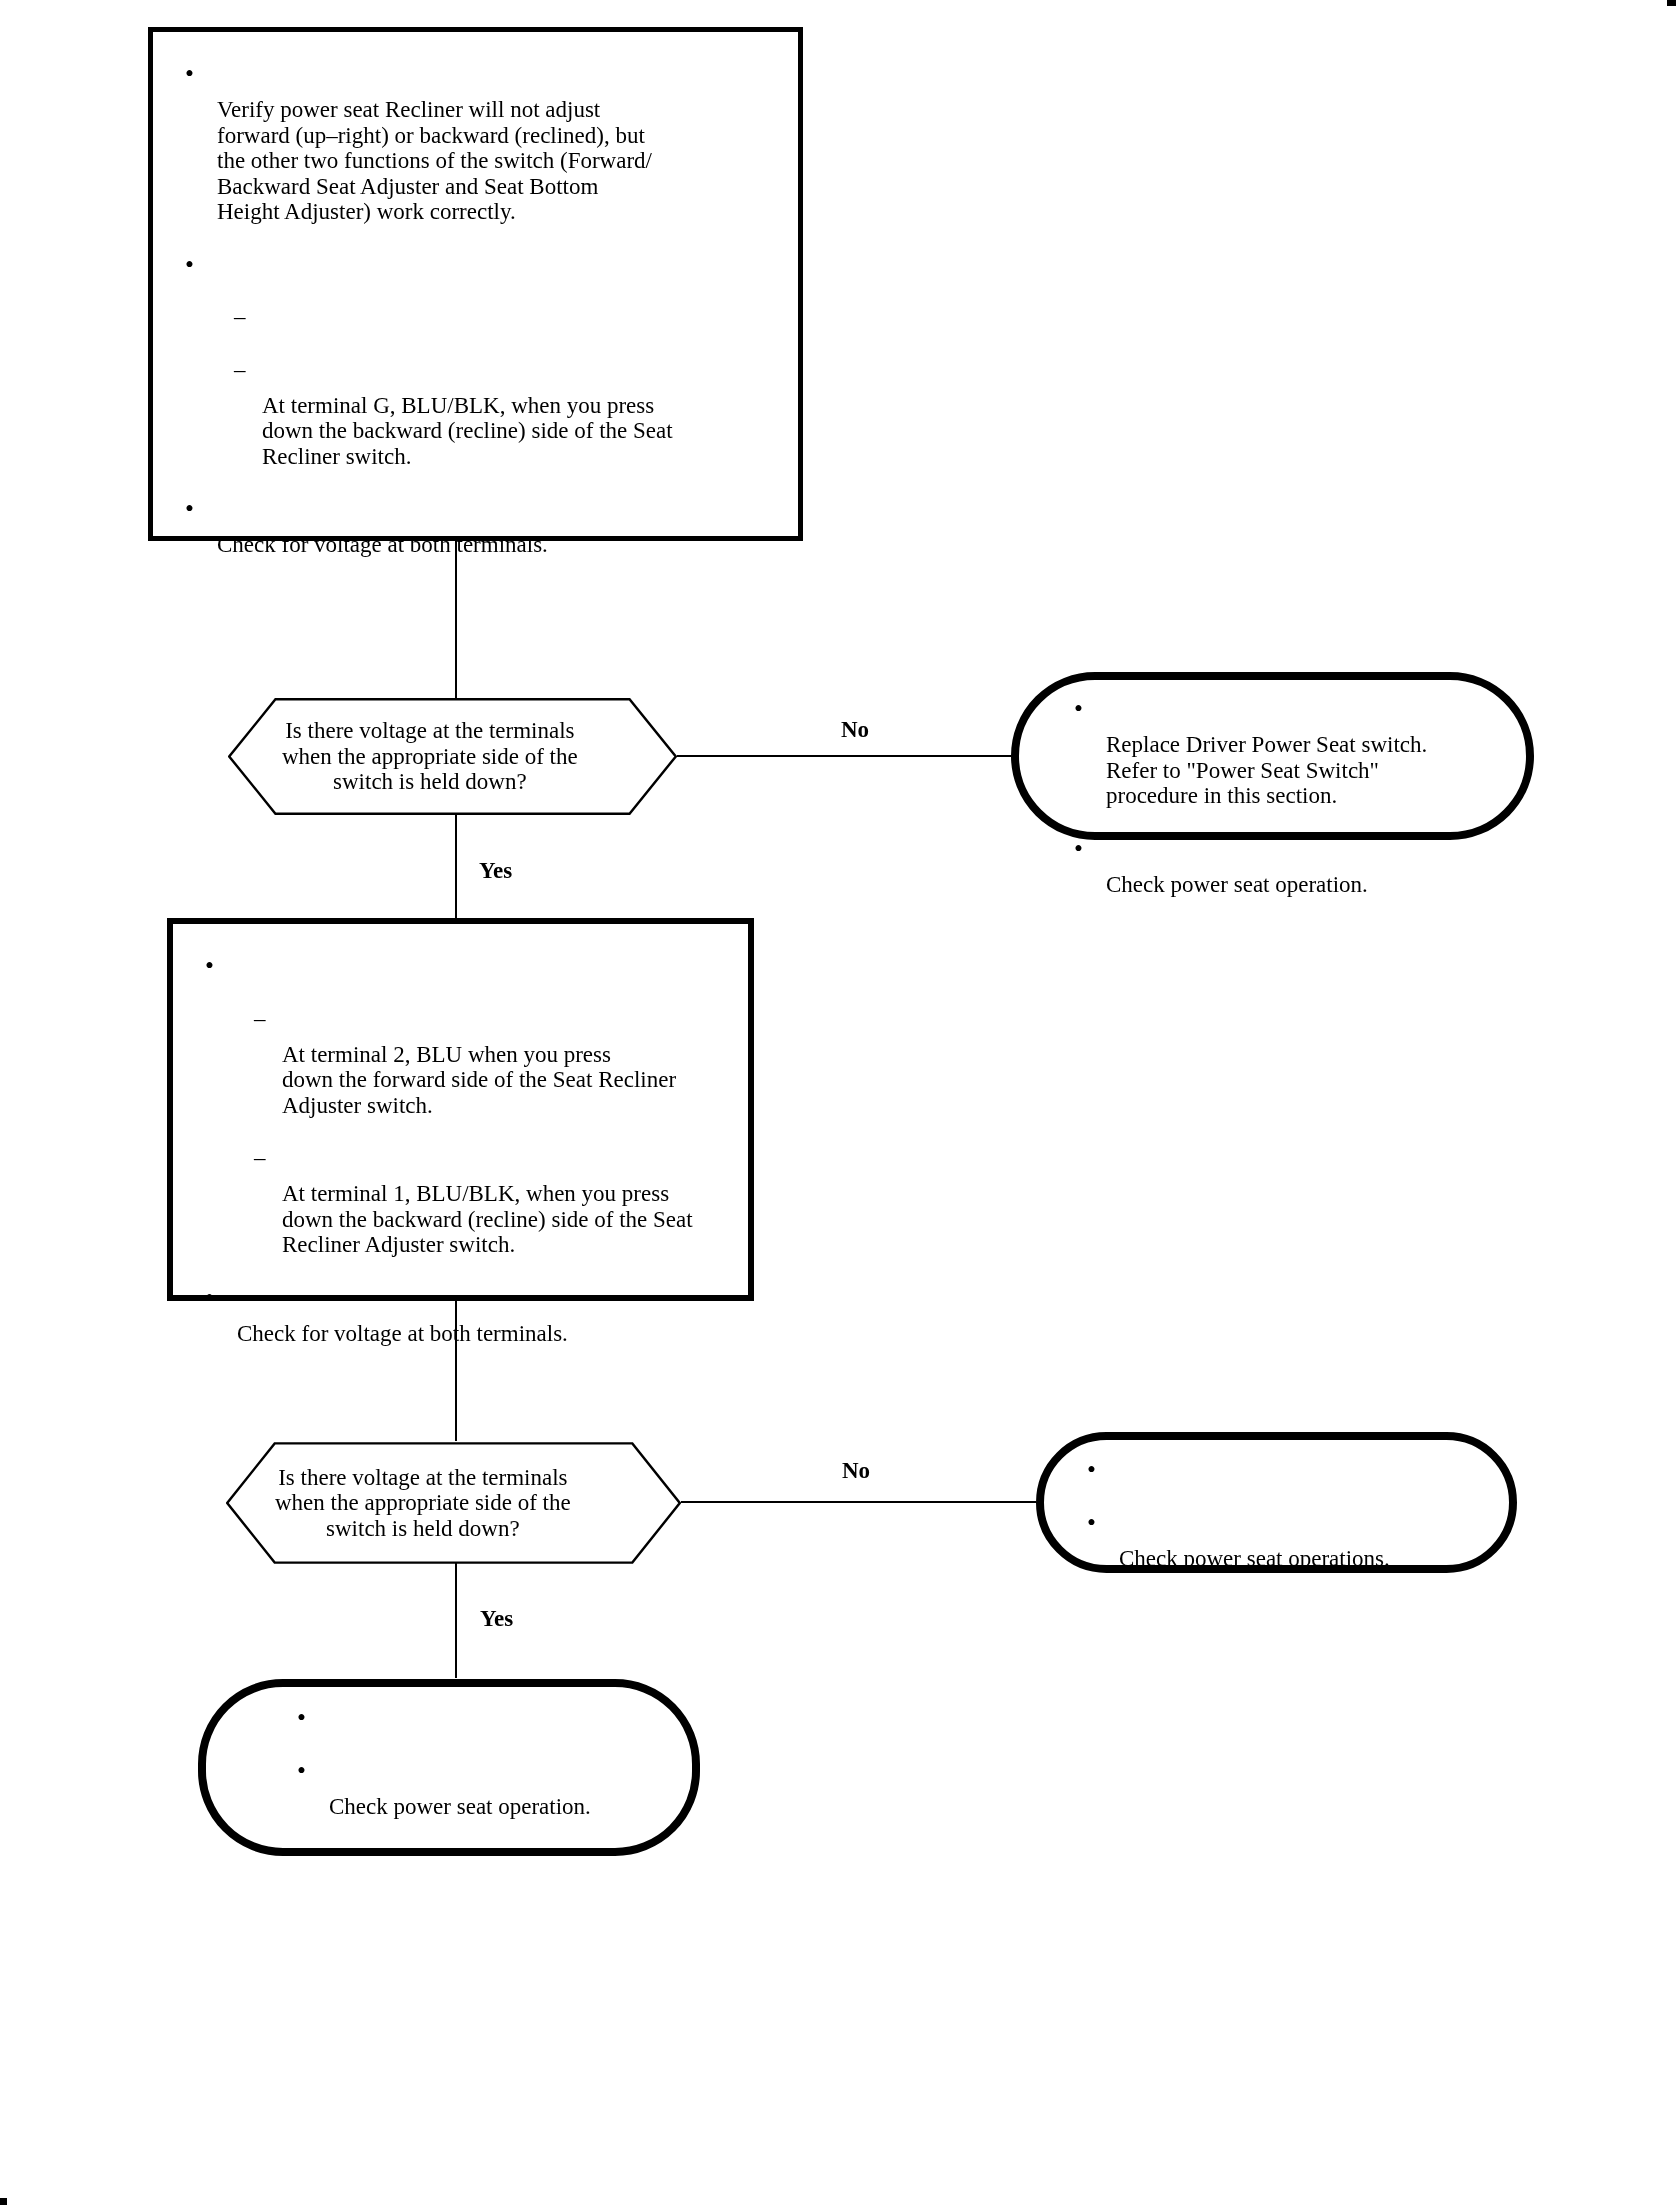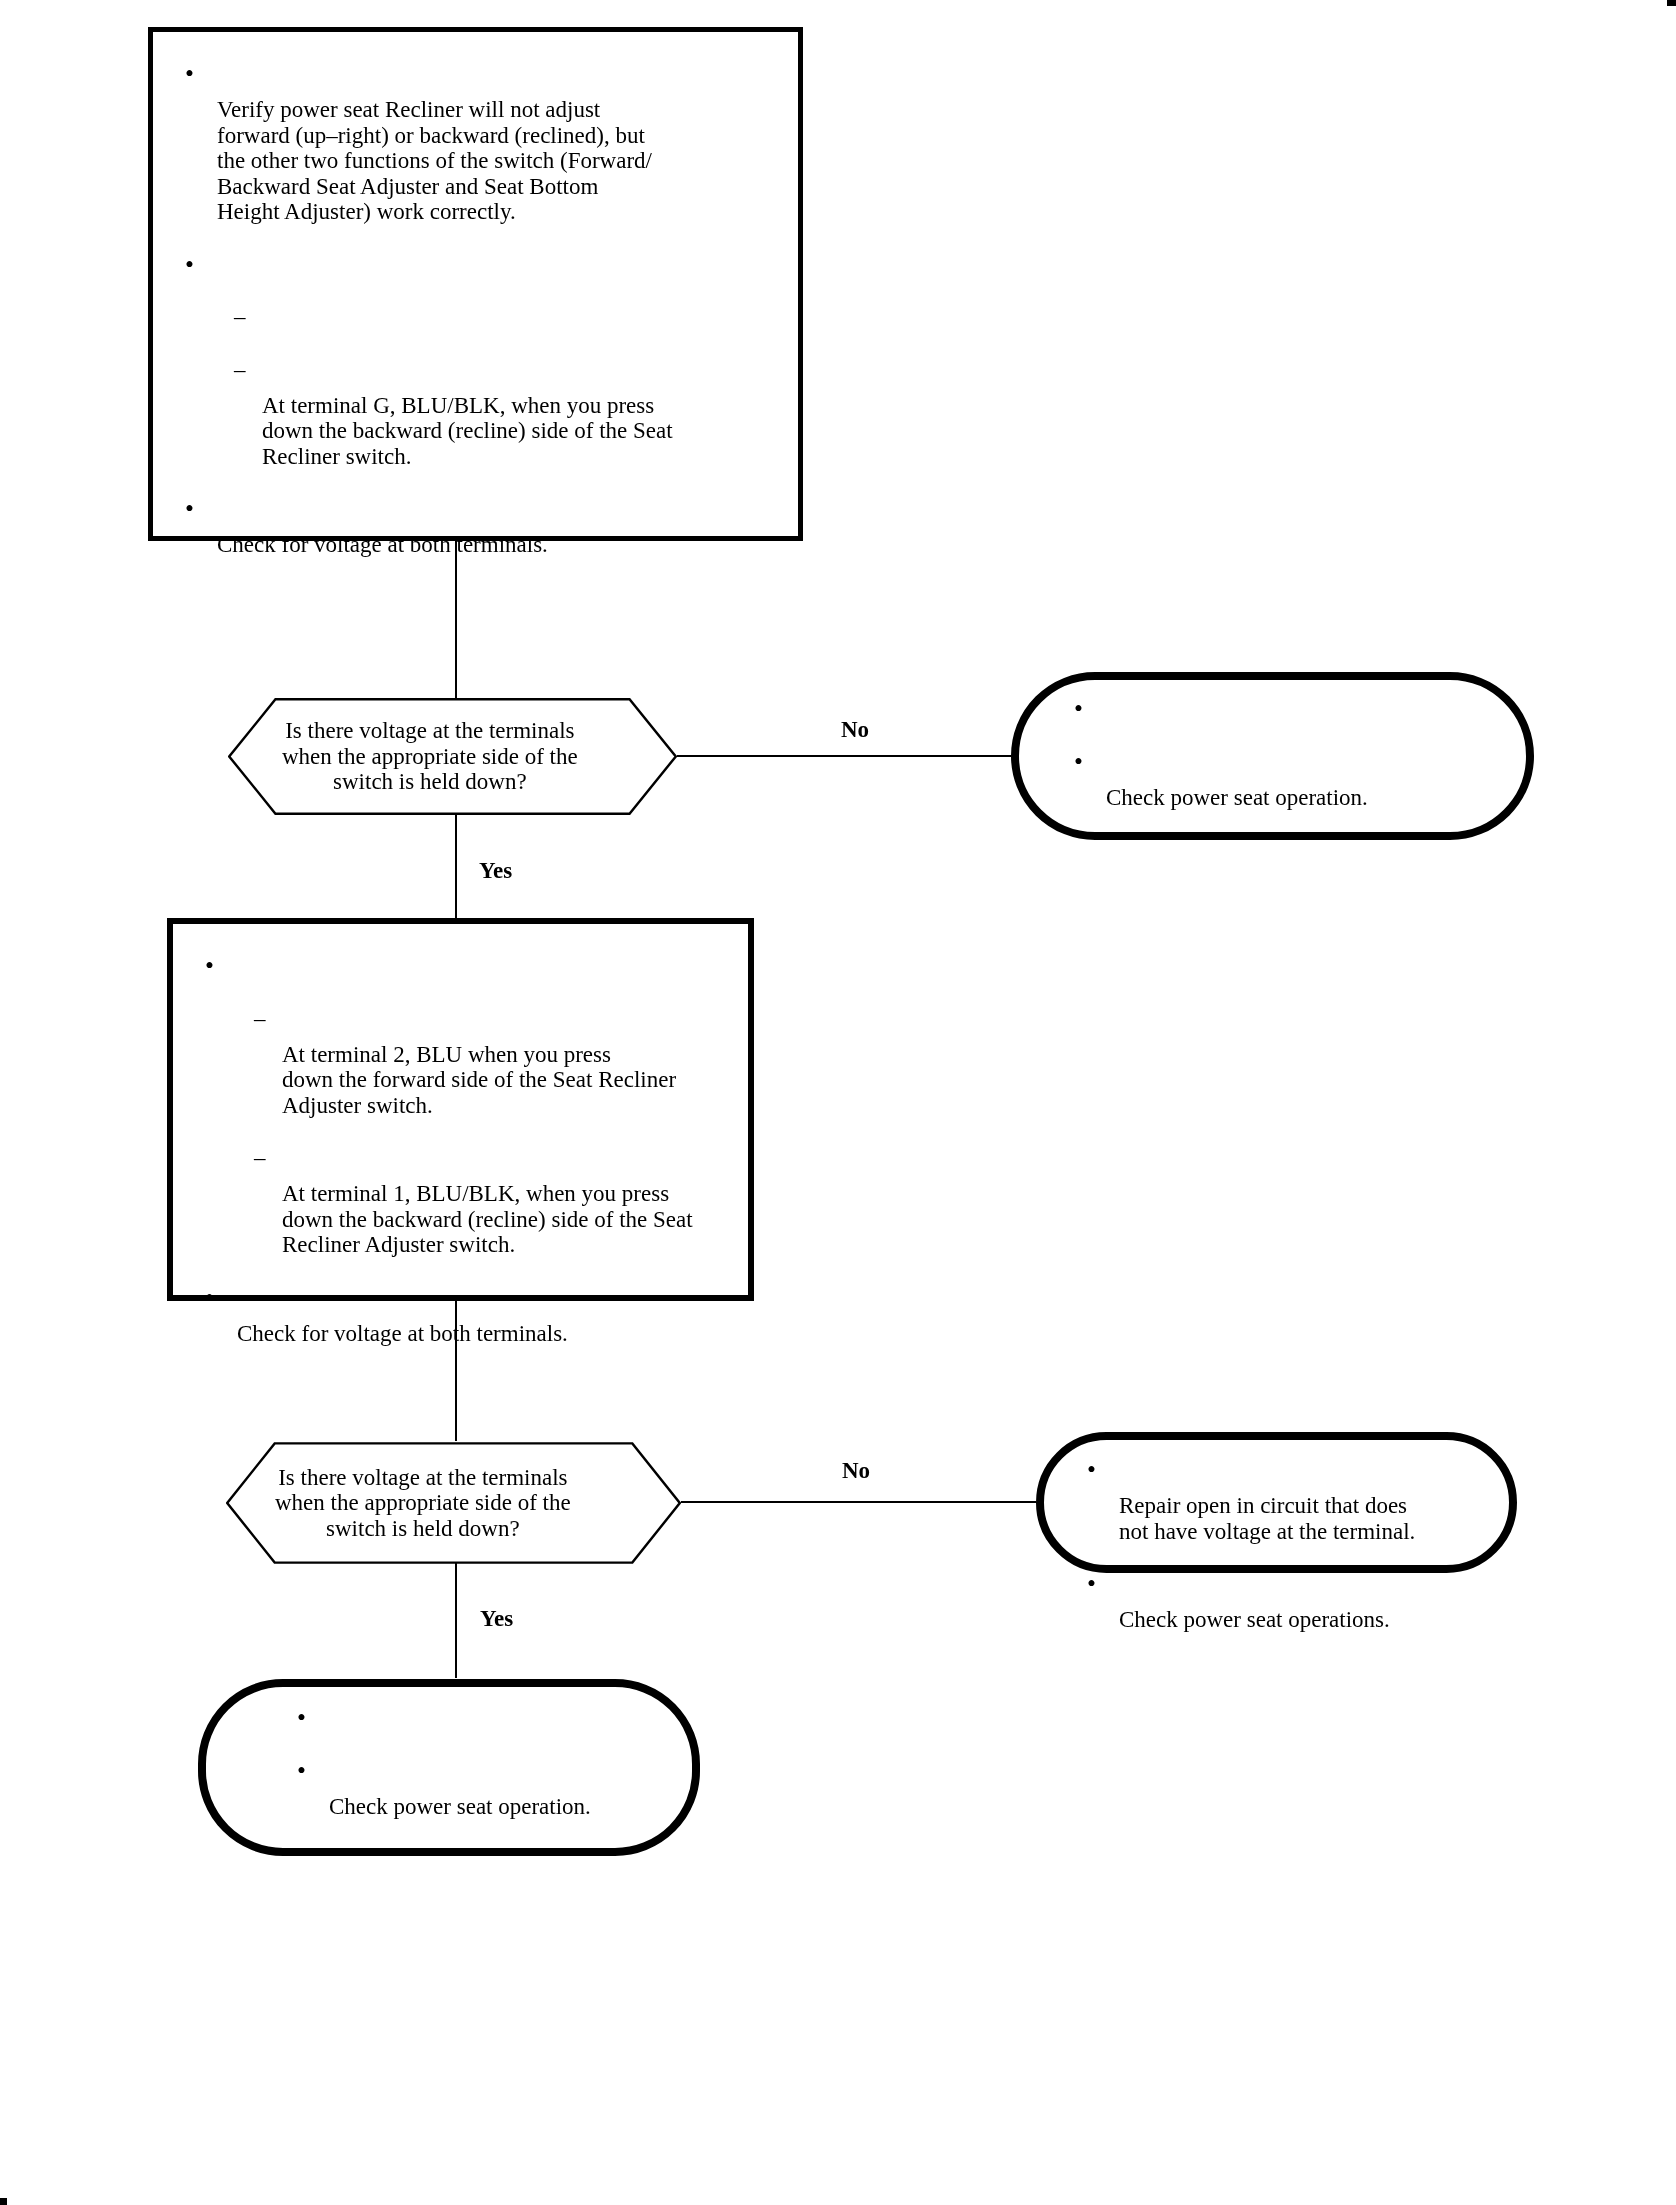--- a/index.html
+++ b/index.html
@@ -86,20 +86,23 @@
 when the appropriate side of the
 switch is held down?</div>
   </div>
 
   <div class="line" style="left:677px;top:755px;width:334px;height:2.4px;"></div>
   <div class="edge-label" style="left:841px;top:717px;">No</div>
 
   <div class="terminal-node" style="left:1011px;top:672px;width:523px;height:168px;padding:16px 24px 0 55px;">
     <div class="item">
       <span class="marker">•</span>
+      <span class="text">Replace Driver Power Seat switch.
+Refer to "Power Seat Switch"
+procedure in this section.</span>
     </div>
     <div class="item">
       <span class="marker">•</span>
       <span class="text">Check power seat operation.</span>
     </div>
   </div>
 
   <div class="line" style="left:455px;top:815px;width:2.4px;height:104px;"></div>
   <div class="edge-label" style="left:479px;top:858px;">Yes</div>
 
@@ -135,22 +138,20 @@
 when the appropriate side of the
 switch is held down?</div>
   </div>
 
   <div class="line" style="left:681px;top:1501px;width:355px;height:2.4px;"></div>
   <div class="edge-label" style="left:842px;top:1458px;">No</div>
 
   <div class="terminal-node" style="left:1036px;top:1432px;width:481px;height:141px;padding:17px 18px 0 43px;">
     <div class="item">
       <span class="marker">•</span>
-      <span class="text">Repair open in circuit that does
-not have voltage at the terminal.</span>
     </div>
     <div class="item">
       <span class="marker">•</span>
       <span class="text">Check power seat operations.</span>
     </div>
   </div>
 
   <div class="line" style="left:455px;top:1563px;width:2.4px;height:115px;"></div>
   <div class="edge-label" style="left:480px;top:1606px;">Yes</div>
 

